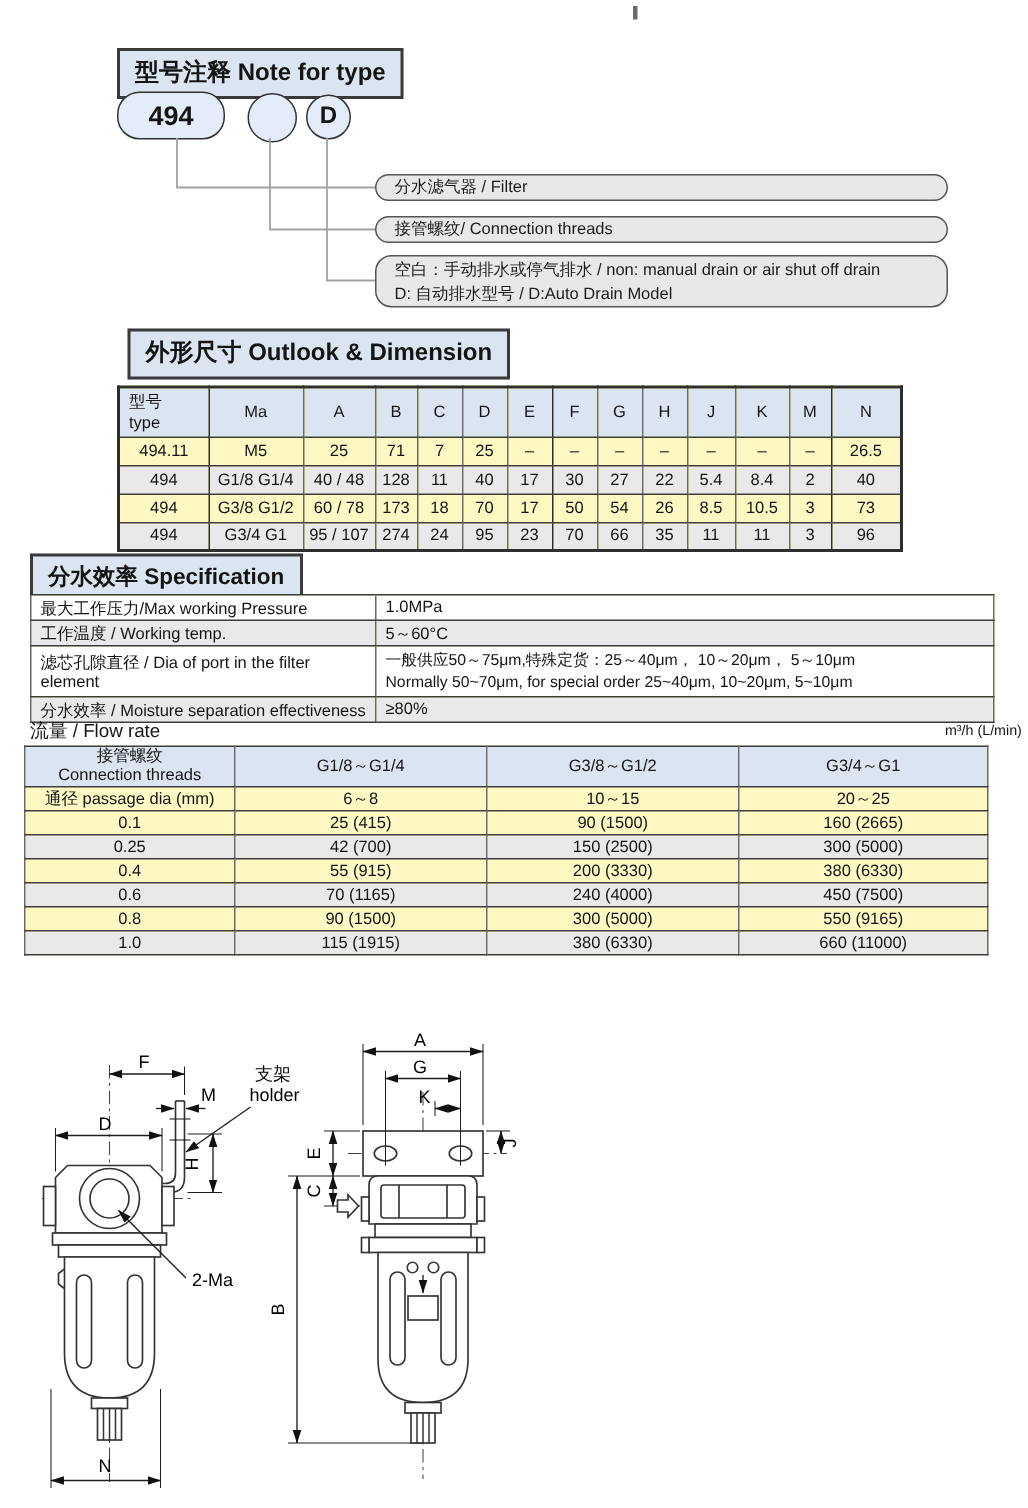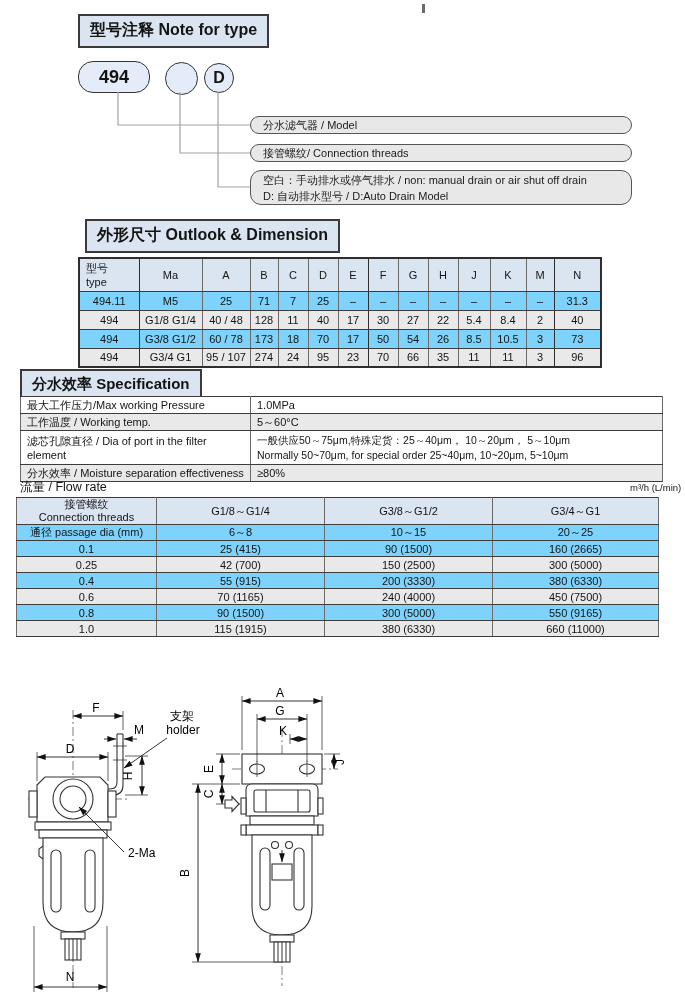--- a/index.html
+++ b/index.html
@@ -12,21 +12,21 @@
   
   .pill{position:absolute;background:#e3ecf8;border:1.6px solid #333;border-radius:15px;
         text-align:center;font-weight:bold;font-size:18px;}
   .circ{position:absolute;background:#e3ecf8;border:1.4px solid #333;border-radius:50%;
         text-align:center;font-weight:bold;font-size:16px;}
   .callout{position:absolute;left:250px;width:382px;background:#e8e8e8;border:1px solid #555;
            border-radius:9px;font-size:11px;padding-left:12px;box-sizing:border-box;color:#1a1a1a;}
   .co1,.co2{height:18px;line-height:17px;}
   .co3{height:35px;line-height:15.5px;padding-top:2px;white-space:pre-line;border-radius:11px;}
   
-  table{border-collapse:collapse;position:absolute;table-layout:fixed;background:#7dd3fc;}
+  table{border-collapse:collapse;position:absolute;table-layout:fixed;background:#fef9c3;}
   td,th{font-weight:normal;font-size:11px;text-align:center;vertical-align:middle;
         border:1px solid #6a6a6a;padding:0 3px;overflow:hidden;box-sizing:border-box;}
   .dimtab{left:78px;top:257px;width:522px;border:2px solid #2e2e2e;}
   .dimtab th,.dimtab td{border-top:1.5px solid #3c3c3c;border-bottom:1.5px solid #3c3c3c;}
   .dimtab thead th{background:#dbe5f1;height:33px;}
   .dimtab th.first{text-align:left;padding-left:6px;white-space:pre-line;line-height:14px;}
   .dimtab tbody td{height:19px;}
   .dimtab .alt td{background:#e9e9e9;}
   .bR{border-right:1.6px solid #2e2e2e !important;}
   .spectab{left:20px;top:396px;width:642px;border:1.6px solid #2e2e2e;}
@@ -55,33 +55,33 @@
   .dm{fill:none;stroke:#1d1d1d;stroke-width:0.9;}
   .xt{fill:none;stroke:#1d1d1d;stroke-width:0.7;}
   .ht{stroke:#333;stroke-width:1;}
   text.lb{font-family:"Liberation Sans","DejaVu Sans",sans-serif;font-size:12px;fill:#000;}
 </style>
 </head>
 <body>
 
 <div class="top-tick"></div>
 
-<div class="hbox" style="left:78px;top:14px;">型号注释 Note for type</div>
+<div class="hbox" style="left:78px;top:32px;">型号注释 Note for type</div>
 
 <div class="pill" style="left:78px;top:61px;width:70px;height:30px;line-height:30px;">494</div>
 <div class="circ" style="left:165px;top:62px;width:31px;height:31px;line-height:31px;"></div>
 <div class="circ" style="left:204px;top:63px;width:28px;height:28px;line-height:28px;">D</div>
 
 <svg class="abs" style="left:80px;top:92px;" width="172" height="100">
   <polyline points="38,0 38,33 172,33" fill="none" stroke="#a2a2a2" stroke-width="1.2"></polyline>
   <polyline points="100,0 100,61 172,61" fill="none" stroke="#a2a2a2" stroke-width="1.2"></polyline>
   <polyline points="138,0 138,95 172,95" fill="none" stroke="#a2a2a2" stroke-width="1.2"></polyline>
 </svg>
 
-<div class="callout co1" style="top:116px;">分水滤气器 / Model</div>
+<div class="callout co1" style="top:116px;">分水滤气器 / Filter</div>
 <div class="callout co2" style="top:144px;">接管螺纹/ Connection threads</div>
 <div class="callout co3" style="top:170px;">空白：手动排水或停气排水 / non: manual drain or air shut off drain
 D: 自动排水型号 / D:Auto Drain Model</div>
 
 <div class="hbox" style="left:85px;top:219px;">外形尺寸 Outlook &amp; Dimension</div>
 
 <table class="dimtab">
   <colgroup>
     <col style="width:60px">
       <col style="width:63px">
@@ -125,21 +125,21 @@
       <td>71</td>
       <td>7</td>
       <td>25</td>
       <td class="bR">–</td>
       <td>–</td>
       <td>–</td>
       <td>–</td>
       <td>–</td>
       <td>–</td>
       <td class="bR">–</td>
-      <td>31.3</td>
+      <td>26.5</td>
     </tr>
     <tr class="alt">
       <td class="bR">494</td>
       <td>G1/8 G1/4</td>
       <td>40 / 48</td>
       <td>128</td>
       <td>11</td>
       <td>40</td>
       <td class="bR">17</td>
       <td>30</td>

